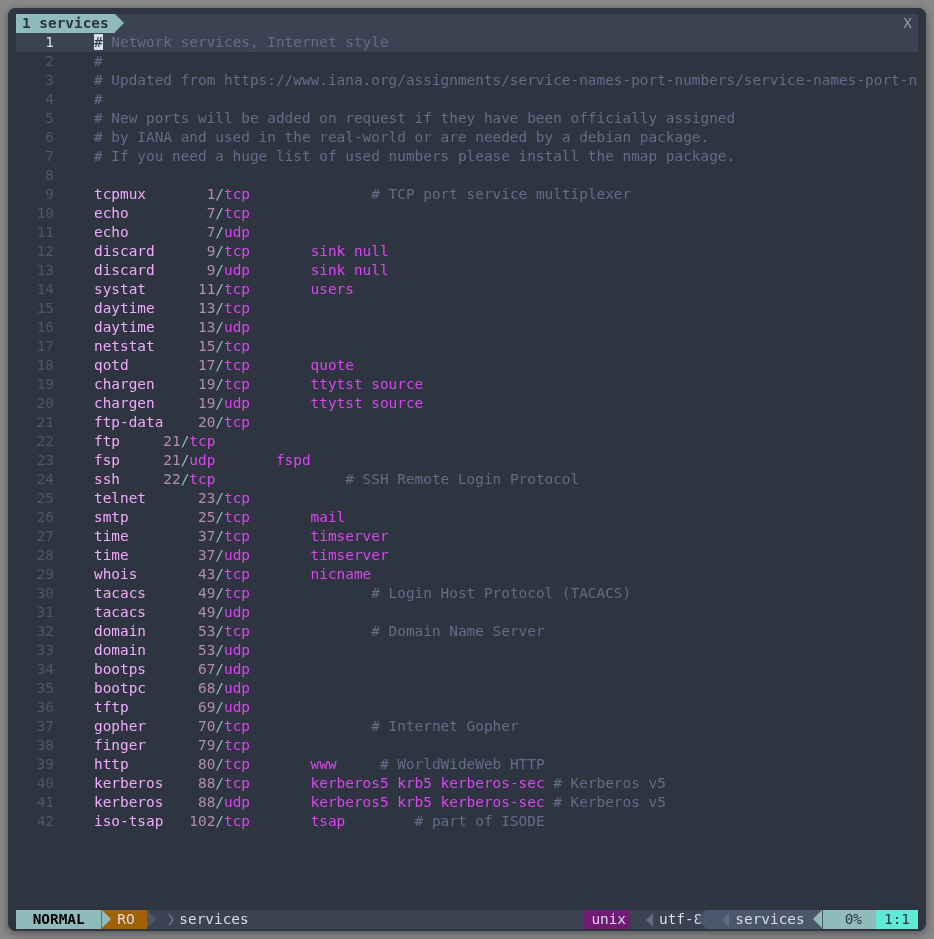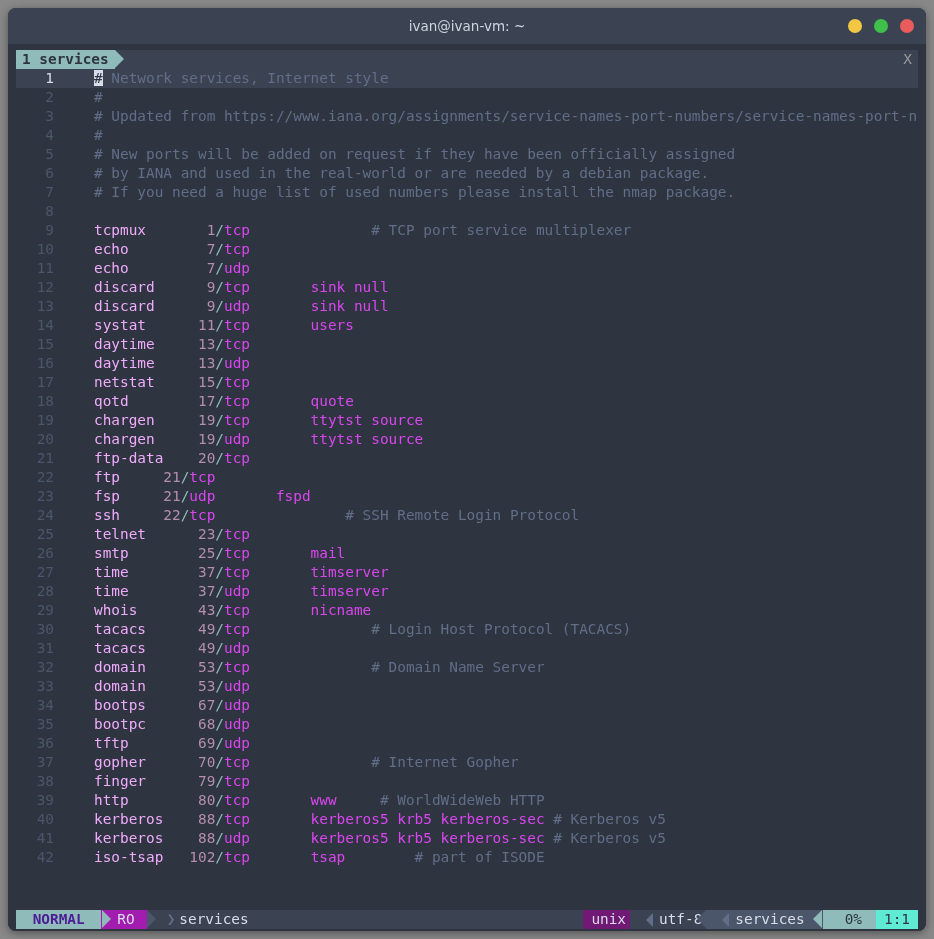--- a/index.html
+++ b/index.html
@@ -107,60 +107,52 @@
     color: #2e3440;
   }
   .statusbar {
     height: 19px;
     background: #3b4252;
     display: flex;
     align-items: stretch;
     color: #d8dee9;
   }
   .seg { display:inline-flex; align-items:center; padding: 0 8px; position: relative; }
-  .seg.mode { background: #8fbcbb; color:#4c1d95; font-weight:bold; }
+  .seg.mode { background: #8fbcbb; color:#000000; font-weight:bold; }
   .sep-r::after {
     content:""; position:absolute; right:-9.5px; top:0;
     border-left:9.5px solid var(--bg); border-top:9.5px solid transparent; border-bottom:9.5px solid transparent;
     z-index:2;
   }
   .sep-l::before {
     content:""; position:absolute; left:-9.5px; top:0;
     border-right:9.5px solid var(--bg); border-top:9.5px solid transparent; border-bottom:9.5px solid transparent;
     z-index:2;
   }
-  .seg.ro { background:#a21caf; color:#d8dee9; padding-left:16px; padding-right:12px; --bg:#4c566a;}
+  .seg.ro { background:#a16207; color:#d8dee9; padding-left:16px; padding-right:12px; --bg:#4c566a;}
   .seg.file { background:#3b4252; color:#d8dee9; padding-left:16px; --bg:#3b4252;}
   .seg.mode { --bg:#8fbcbb; }
   .sb-right { margin-left:auto; display:flex; align-items:stretch;}
   .seg.for { background:#701a75; padding-right:4px; --bg:#3b4252;}
   .seg.enc { background:#3b4252; padding: 0 4px 0 16px; --bg:#3b4252;}
   .seg.ft { background:#4c566a; padding-left:16px; padding-right:18px; --bg:#4c566a;}
   .seg.pct { background:#8fbcbb; color:#2e3440; padding: 0 14px 0 22px; --bg:#8fbcbb;}
   .seg.pos { background:#5eead4; color:#2e3440; padding-right:8px; }
   .chev-l {
     width:0;height:0;display:inline-block;vertical-align:middle;margin-right:6px;
     border-right:7px solid #616e88;border-top:7px solid transparent;border-bottom:7px solid transparent;
   }
   .thin-r {
     display:inline-block;color:#616e88;padding:0 4px;
   }
 </style>
 </head>
 <body>
 
 <div class="window">
-  <div class="titlebar">
-    <span>ivan@ivan-vm: ~</span>
-    <div class="wbuttons">
-      <div class="wbtn min"></div>
-      <div class="wbtn max"></div>
-      <div class="wbtn cls"></div>
-    </div>
-  </div>
 
   <div class="terminal">
 
     <div class="tabbar">
       <span class="tab">
         <span>1</span>&nbsp;<span>services</span>
       </span>
       <span class="spacer"></span>
       <span class="close">X</span>
     </div>

